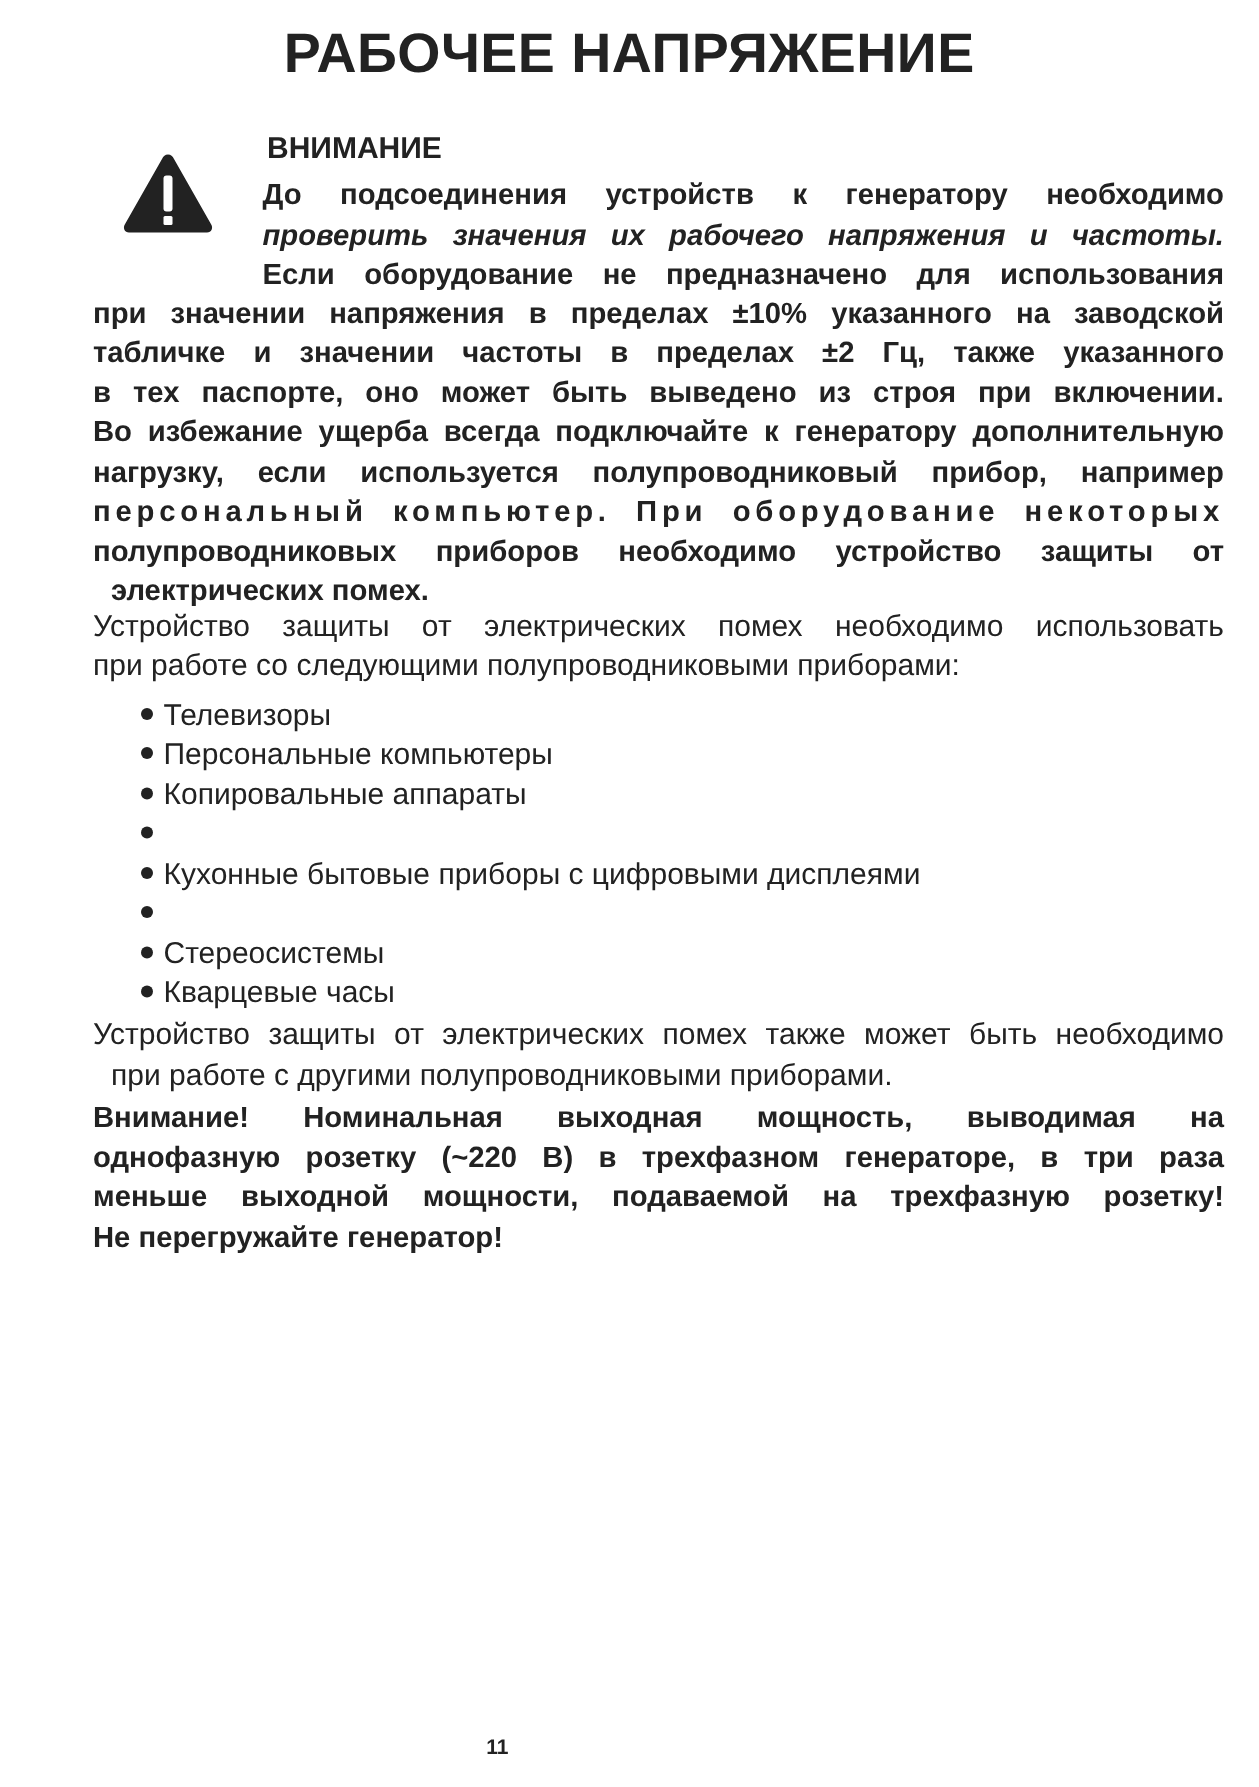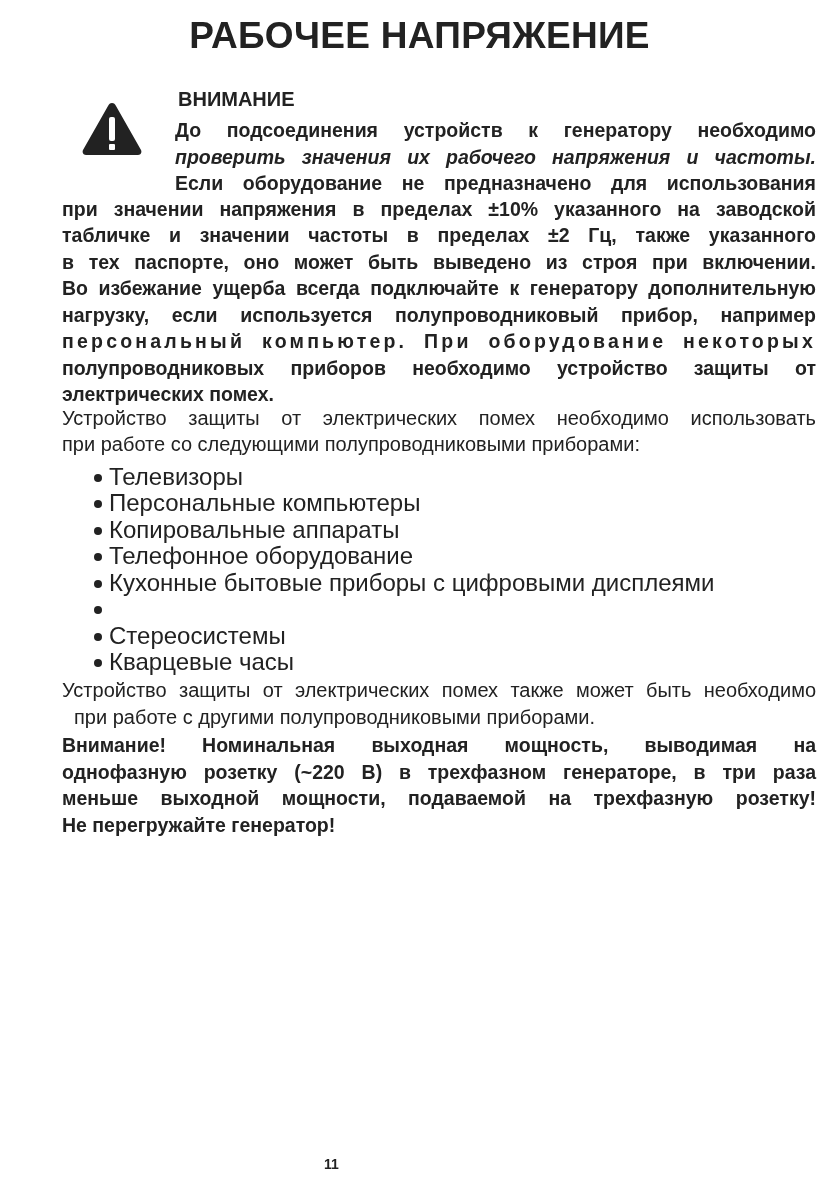--- a/index.html
+++ b/index.html
@@ -63,21 +63,21 @@
       font-weight: normal;
     }
     .spaced {
       letter-spacing: 3.2px;
     }
     .bullet-item {
       position: absolute;
       left: 94px;
       height: 26px;
       line-height: 26px;
-      font-size: 24px;
+      font-size: 20px;
       white-space: nowrap;
       color: #222222;
     }
     .bullet-dot {
       display: inline-block;
       width: 8px;
       height: 8px;
       border-radius: 50%;
       background: #222222;
       margin-right: 7px;
@@ -111,33 +111,33 @@
   <div class="line justify body-bold" style="left:175px; width:641px; top:117px;">До подсоединения устройств к генератору необходимо</div>
   <div class="line justify body-bold" style="left:175px; width:641px; top:144px;font-style:italic;">проверить значения их рабочего напряжения и частоты.</div>
   <div class="line justify body-bold" style="left:175px; width:641px; top:170px;">Если оборудование не предназначено для использования</div>
   <div class="line justify body-bold" style="left:62px; width:754px; top:196px;">при значении напряжения в пределах ±10% указанного на заводской</div>
   <div class="line justify body-bold" style="left:62px; width:754px; top:222px;">табличке и значении частоты в пределах ±2 Гц, также указанного</div>
   <div class="line justify body-bold" style="left:62px; width:754px; top:249px;">в тех паспорте, оно может быть выведено из строя при включении.</div>
   <div class="line justify body-bold" style="left:62px; width:754px; top:275px;">Во избежание ущерба всегда подключайте к генератору дополнительную</div>
   <div class="line justify body-bold" style="left:62px; width:754px; top:302px;">нагрузку, если используется полупроводниковый прибор, например</div>
   <div class="line justify body-bold spaced" style="left:62px; width:754px; top:328px;">персональный компьютер. При оборудование некоторых</div>
   <div class="line justify body-bold" style="left:62px; width:754px; top:355px;">полупроводниковых приборов необходимо устройство защиты от</div>
-  <div class="line body-bold" style="left:62px; top:381px;">электрических помех.</div>
+  <div class="line body-bold" style="left:74px; top:381px;">электрических помех.</div>
 </div>
 
 <div>
   <div class="line justify body-regular" style="left:62px; width:754px; top:405px;">Устройство защиты от электрических помех необходимо использовать</div>
   <div class="line body-regular" style="left:62px; top:431px;">при работе со следующими полупроводниковыми приборами:</div>
 </div>
 
 <div>
   <div class="bullet-item" style="top:464px;"><span class="bullet-dot"></span><span>Телевизоры</span></div>
   <div class="bullet-item" style="top:490px;"><span class="bullet-dot"></span><span>Персональные компьютеры</span></div>
   <div class="bullet-item" style="top:517px;"><span class="bullet-dot"></span><span>Копировальные аппараты</span></div>
-  <div class="bullet-item" style="top:543px;"><span class="bullet-dot"></span><span>Телефонное оборудование</span></div>
+  <div class="bullet-item" style="top:543px;"><span class="bullet-dot"></span></div>
   <div class="bullet-item" style="top:570px;"><span class="bullet-dot"></span><span>Кухонные бытовые приборы с цифровыми дисплеями</span></div>
   <div class="bullet-item" style="top:596px;"><span class="bullet-dot"></span></div>
   <div class="bullet-item" style="top:623px;"><span class="bullet-dot"></span><span>Стереосистемы</span></div>
   <div class="bullet-item" style="top:649px;"><span class="bullet-dot"></span><span>Кварцевые часы</span></div>
 </div>
 
 <div>
   <div class="line justify body-regular" style="left:62px; width:754px; top:677px;">Устройство защиты от электрических помех также может быть необходимо</div>
   <div class="line body-regular" style="left:74px; top:704px;">при работе с другими полупроводниковыми приборами.</div>
 </div>

